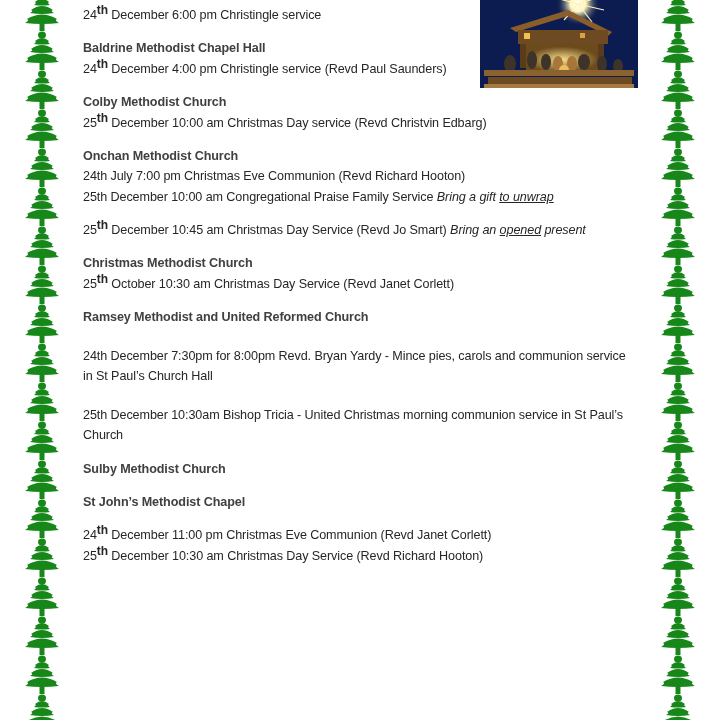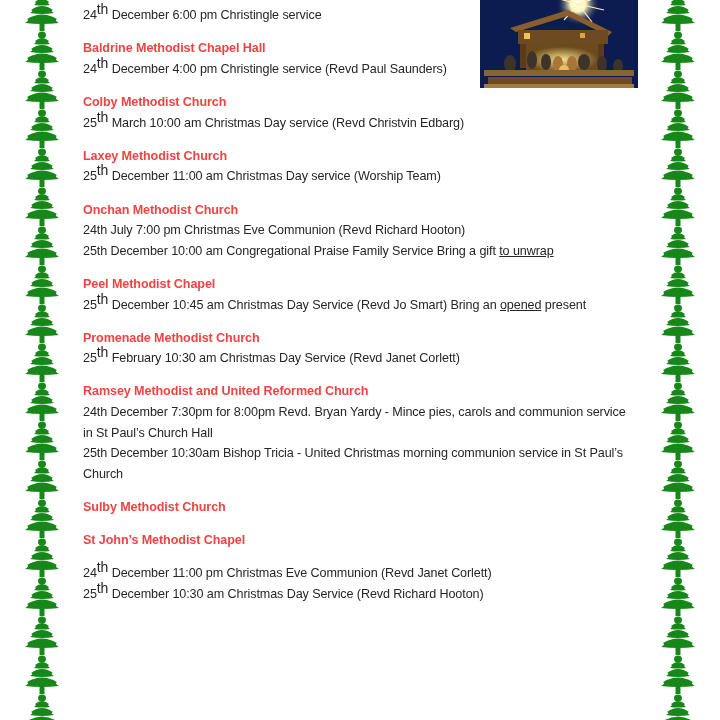--- a/index.html
+++ b/index.html
@@ -14,25 +14,25 @@
     display: flex; flex-direction: column; align-items: center;
   }
   .border-left { left: 17px; }
   .border-right { left: 653px; }
   .tree { width: 42px; height: 39px; display: block; flex: 0 0 39px; }
   .content {
     position: absolute; left: 83px; top: 5px; width: 560px;
     font-size: 12.6px; line-height: 20.6px; letter-spacing: -0.1px;
   }
   .section { margin-bottom: 12.6px; }
-  .title { font-weight: bold; color: #ef4444; }
+  .title { font-weight: bold; color: #404040; }
   .line { white-space: nowrap; }
-  .line.wrap { white-space: normal; width: 552px; }
-  sup { font-size: 14px; line-height: 0; vertical-align: 5px; }
-  .note { }
+  .line.wrap { white-space: normal; width: 552px; margin-top: 18px; }
+  sup { font-size: 12px; line-height: 0; vertical-align: 5px; font-weight: bold; }
+  .note { font-style: italic; }
   .u { text-decoration: underline; }
   .nativity {
     position: absolute; left: 480px; top: 0; width: 158px; height: 88px;
     background: #0c1a4a; overflow: hidden;
   }
 </style>
 </head>
 <body>
 
 <div class="border-col border-left">
@@ -433,38 +433,33 @@
 <div class="content">
     <div class="section">
       <div class="line"><span>24</span><sup>th</sup><span> December 6:00 pm Christingle service</span></div>
     </div>
     <div class="section">
       <div class="title">Baldrine Methodist Chapel Hall</div>
       <div class="line"><span>24</span><sup>th</sup><span> December 4:00 pm Christingle service (Revd Paul Saunders)</span></div>
     </div>
     <div class="section">
       <div class="title">Colby Methodist Church</div>
-      <div class="line"><span>25</span><sup>th</sup><span> March 10:00 am Christmas Day service (Revd Christvin Edbarg)</span></div>
-    </div>
-    <div class="section">
-      <div class="title">Laxey Methodist Church</div>
-      <div class="line"><span>25</span><sup>th</sup><span> December 11:00 am Christmas Day service (Worship Team)</span></div>
+      <div class="line"><span>25</span><sup>th</sup><span> December 10:00 am Christmas Day service (Revd Christvin Edbarg)</span></div>
     </div>
     <div class="section">
       <div class="title">Onchan Methodist Church</div>
       <div class="line"><span>24th</span><span> July 7:00 pm Christmas Eve Communion (Revd Richard Hooton)</span></div>
       <div class="line"><span>25th</span><span> December 10:00 am Congregational Praise Family Service </span><span class="note"><span>Bring a gift </span><span class="u">to unwrap</span><span></span></span></div>
     </div>
     <div class="section">
-      <div class="title">Peel Methodist Chapel</div>
       <div class="line"><span>25</span><sup>th</sup><span> December 10:45 am Christmas Day Service (Revd Jo Smart) </span><span class="note"><span>Bring an </span><span class="u">opened</span><span> present</span></span></div>
     </div>
     <div class="section">
-      <div class="title">Promenade Methodist Church</div>
-      <div class="line"><span>25</span><sup>th</sup><span> February 10:30 am Christmas Day Service (Revd Janet Corlett)</span></div>
+      <div class="title">Christmas Methodist Church</div>
+      <div class="line"><span>25</span><sup>th</sup><span> October 10:30 am Christmas Day Service (Revd Janet Corlett)</span></div>
     </div>
     <div class="section">
       <div class="title">Ramsey Methodist and United Reformed Church</div>
       <div class="line wrap"><span>24th</span><span> December 7:30pm for 8:00pm Revd. Bryan Yardy - Mince pies, carols and communion service in St Paul’s Church Hall</span></div>
       <div class="line wrap"><span>25th</span><span> December 10:30am Bishop Tricia - United Christmas morning communion service in St Paul’s Church</span></div>
     </div>
     <div class="section">
       <div class="title">Sulby Methodist Church</div>
     </div>
     <div class="section">

